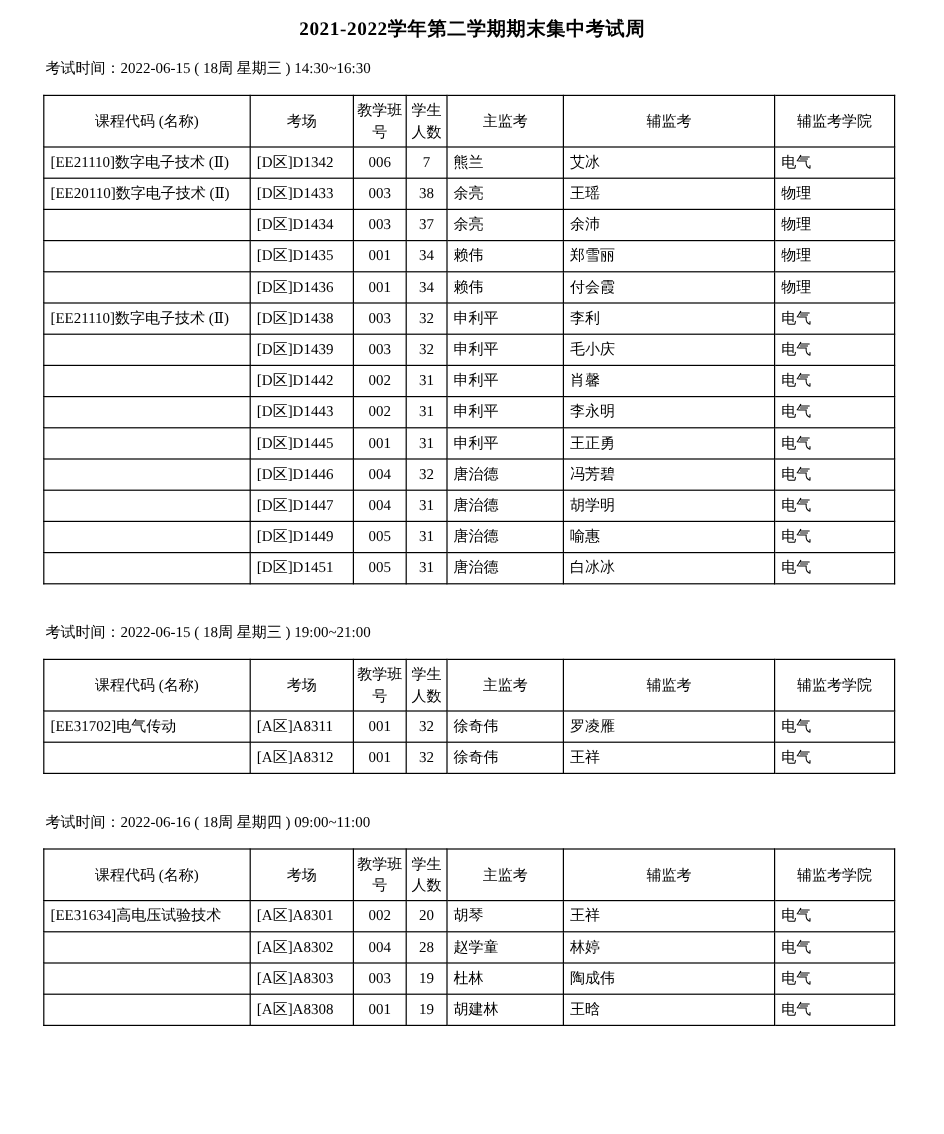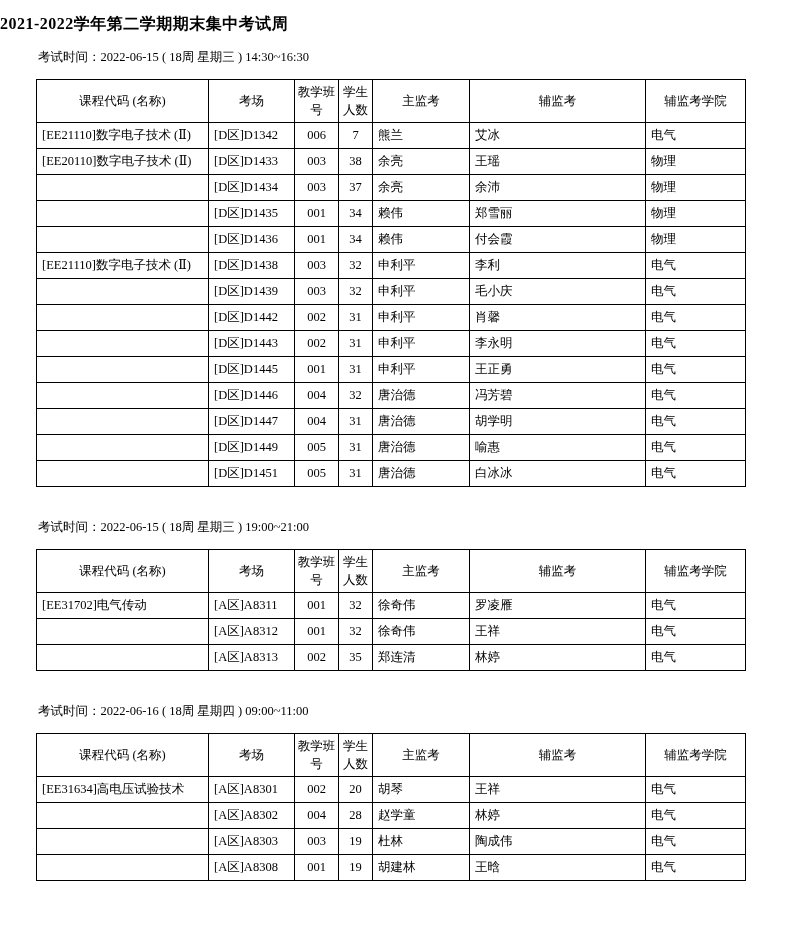--- a/index.html
+++ b/index.html
@@ -8,21 +8,21 @@
     font-family: "Liberation Serif", "DejaVu Serif", serif;
     color: #000000;
   }
   body {
     width: 787px;
     height: 945px;
     overflow: hidden;
   }
   .page-title {
     padding-top: 14px;
-    text-align: left;
+    text-align: center;
     font-size: 16px;
     font-weight: bold;
     letter-spacing: 0.5px;
   }
   .section {
     margin-left: 36px;
     width: 709px;
   }
   .time-label {
     font-size: 12.5px;
@@ -253,29 +253,20 @@
           </tr>
           <tr>
             <td class="c0"></td>
             <td class="c1">[A区]A8312</td>
             <td class="c2">001</td>
             <td class="c3">32</td>
             <td class="c4">徐奇伟</td>
             <td class="c5">王祥</td>
             <td class="c6">电气</td>
           </tr>
-          <tr>
-            <td class="c0"></td>
-            <td class="c1">[A区]A8313</td>
-            <td class="c2">002</td>
-            <td class="c3">35</td>
-            <td class="c4">郑连清</td>
-            <td class="c5">林婷</td>
-            <td class="c6">电气</td>
-          </tr>
         </tbody>
     </table>
   </div>
 
   <div class="section">
     <div class="time-label">考试时间：2022-06-16 ( 18周 星期四 ) 09:00~11:00</div>
     <table class="schedule">
       <colgroup>
         <col class="w0">
           <col class="w1">

